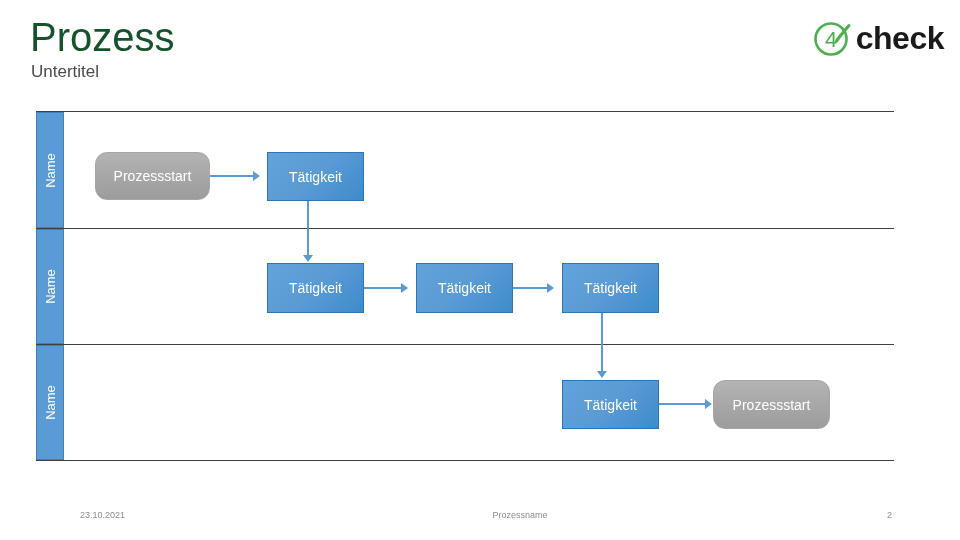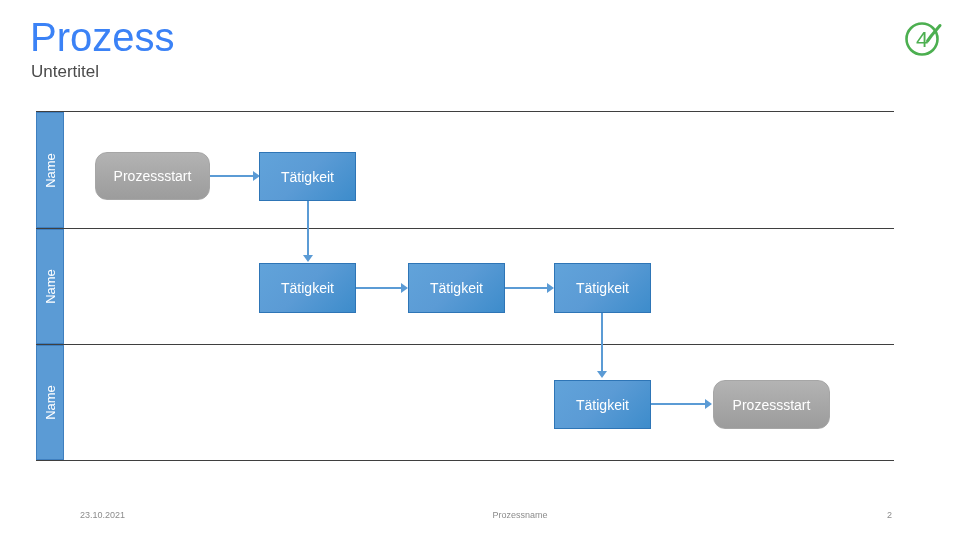--- a/index.html
+++ b/index.html
@@ -15,21 +15,21 @@
     position: relative;
   }
 
   
   #slide-title {
     position: absolute;
     left: 30px;
     top: 14px;
     font-size: 40px;
     line-height: 46px;
-    color: #3b82f6;
+    color: #14532d;
     font-weight: 400;
     letter-spacing: 0px;
     white-space: nowrap;
   }
   #slide-subtitle {
     position: absolute;
     left: 31px;
     top: 62px;
     font-size: 17px;
     line-height: 20px;
@@ -109,20 +109,21 @@
     justify-content: center;
     color: #ffffff;
     font-size: 14px;
     line-height: 16px;
     text-align: center;
     pointer-events: auto;
   }
   .node.task {
     background: linear-gradient(135deg, #61a3da 0%, #5b9bd5 48%, #3d8ccb 100%);
     border: 1px solid #2e75b6;
+    margin-left: 8px;
   }
   .node.terminator {
     background: linear-gradient(180deg, #b3b3b3 0%, #a6a6a6 55%, #9c9c9c 100%);
     border: 1px solid #a6a6a6;
     border-radius: 12px;
   }
 
   
   .conn {
     position: absolute;
@@ -169,20 +170,21 @@
 
 <div id="logo">
   <span class="logo-mark">
     <svg width="42" height="42" viewBox="0 0 42 42" aria-hidden="true">
       <circle cx="20" cy="22" r="15.5" fill="none" stroke="#4CAF50" stroke-width="2.6"></circle>
       <text x="20" y="29.5" text-anchor="middle" font-family="Liberation Sans, sans-serif" font-size="22" font-weight="400" fill="#4CAF50">4</text>
       <path d="M25.5 24 L29.5 18.5 L38 8.5" fill="none" stroke="#4CAF50" stroke-width="3" stroke-linecap="round" stroke-linejoin="round"></path>
       <path d="M24.5 20.5 L26.5 25 L30 18" fill="none" stroke="#ffffff" stroke-width="1.2" opacity="0"></path>
     </svg>
   </span>
+  <span class="logo-word">check</span>
 </div>
 
 <div id="lane-area">
 
   <div class="lane-rule" style="top:111px;"></div>
   <div class="lane-rule" style="top:228px;"></div>
   <div class="lane-rule" style="top:344px;"></div>
   <div class="lane-rule" style="top:460px;"></div>
 
   <div class="lane-header" style="top:112px; height:116px;">

